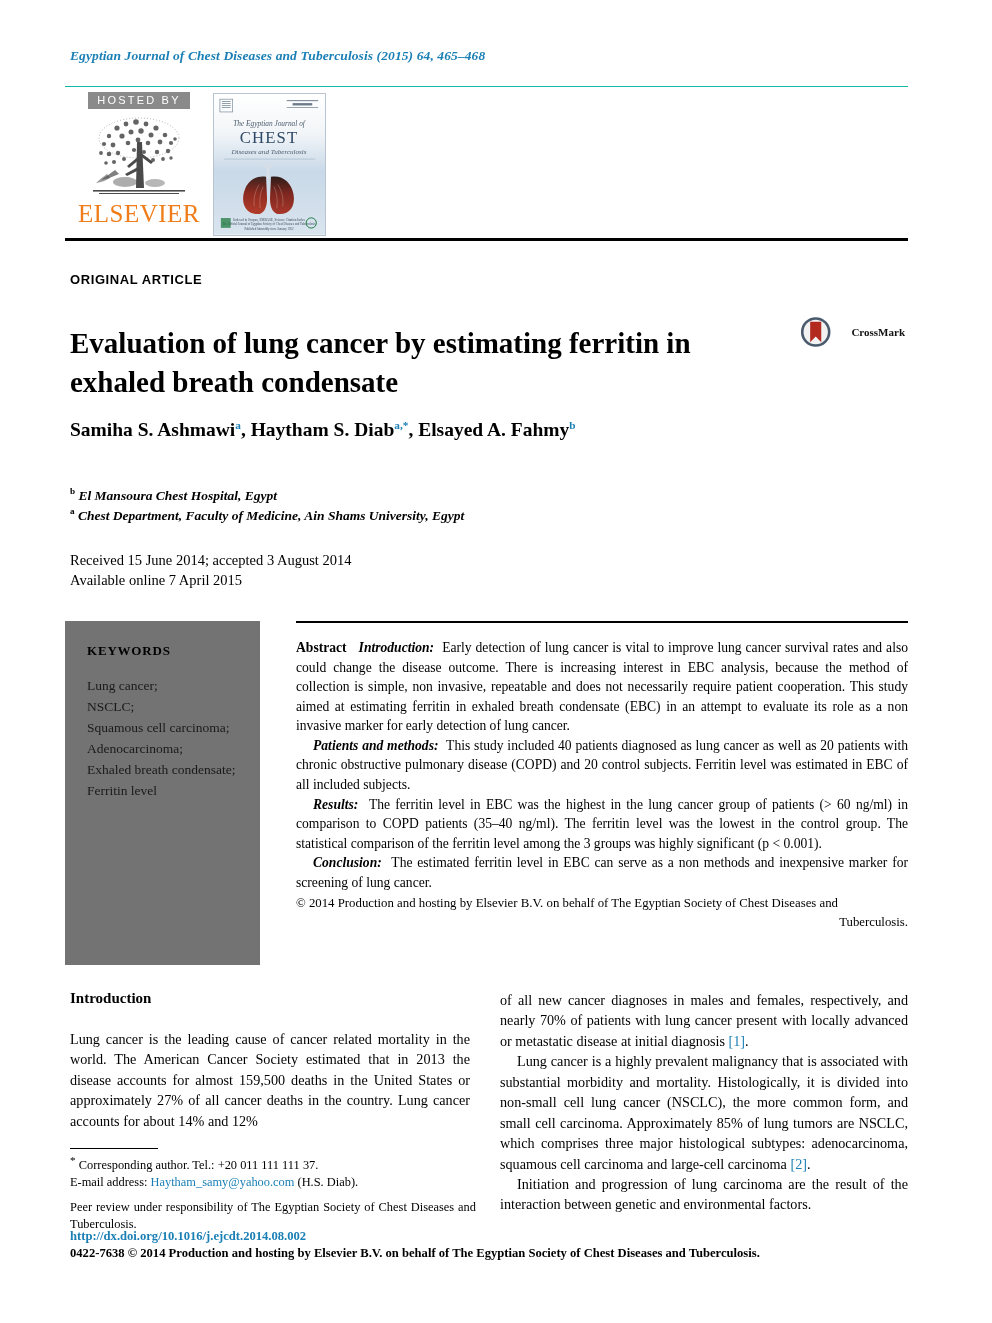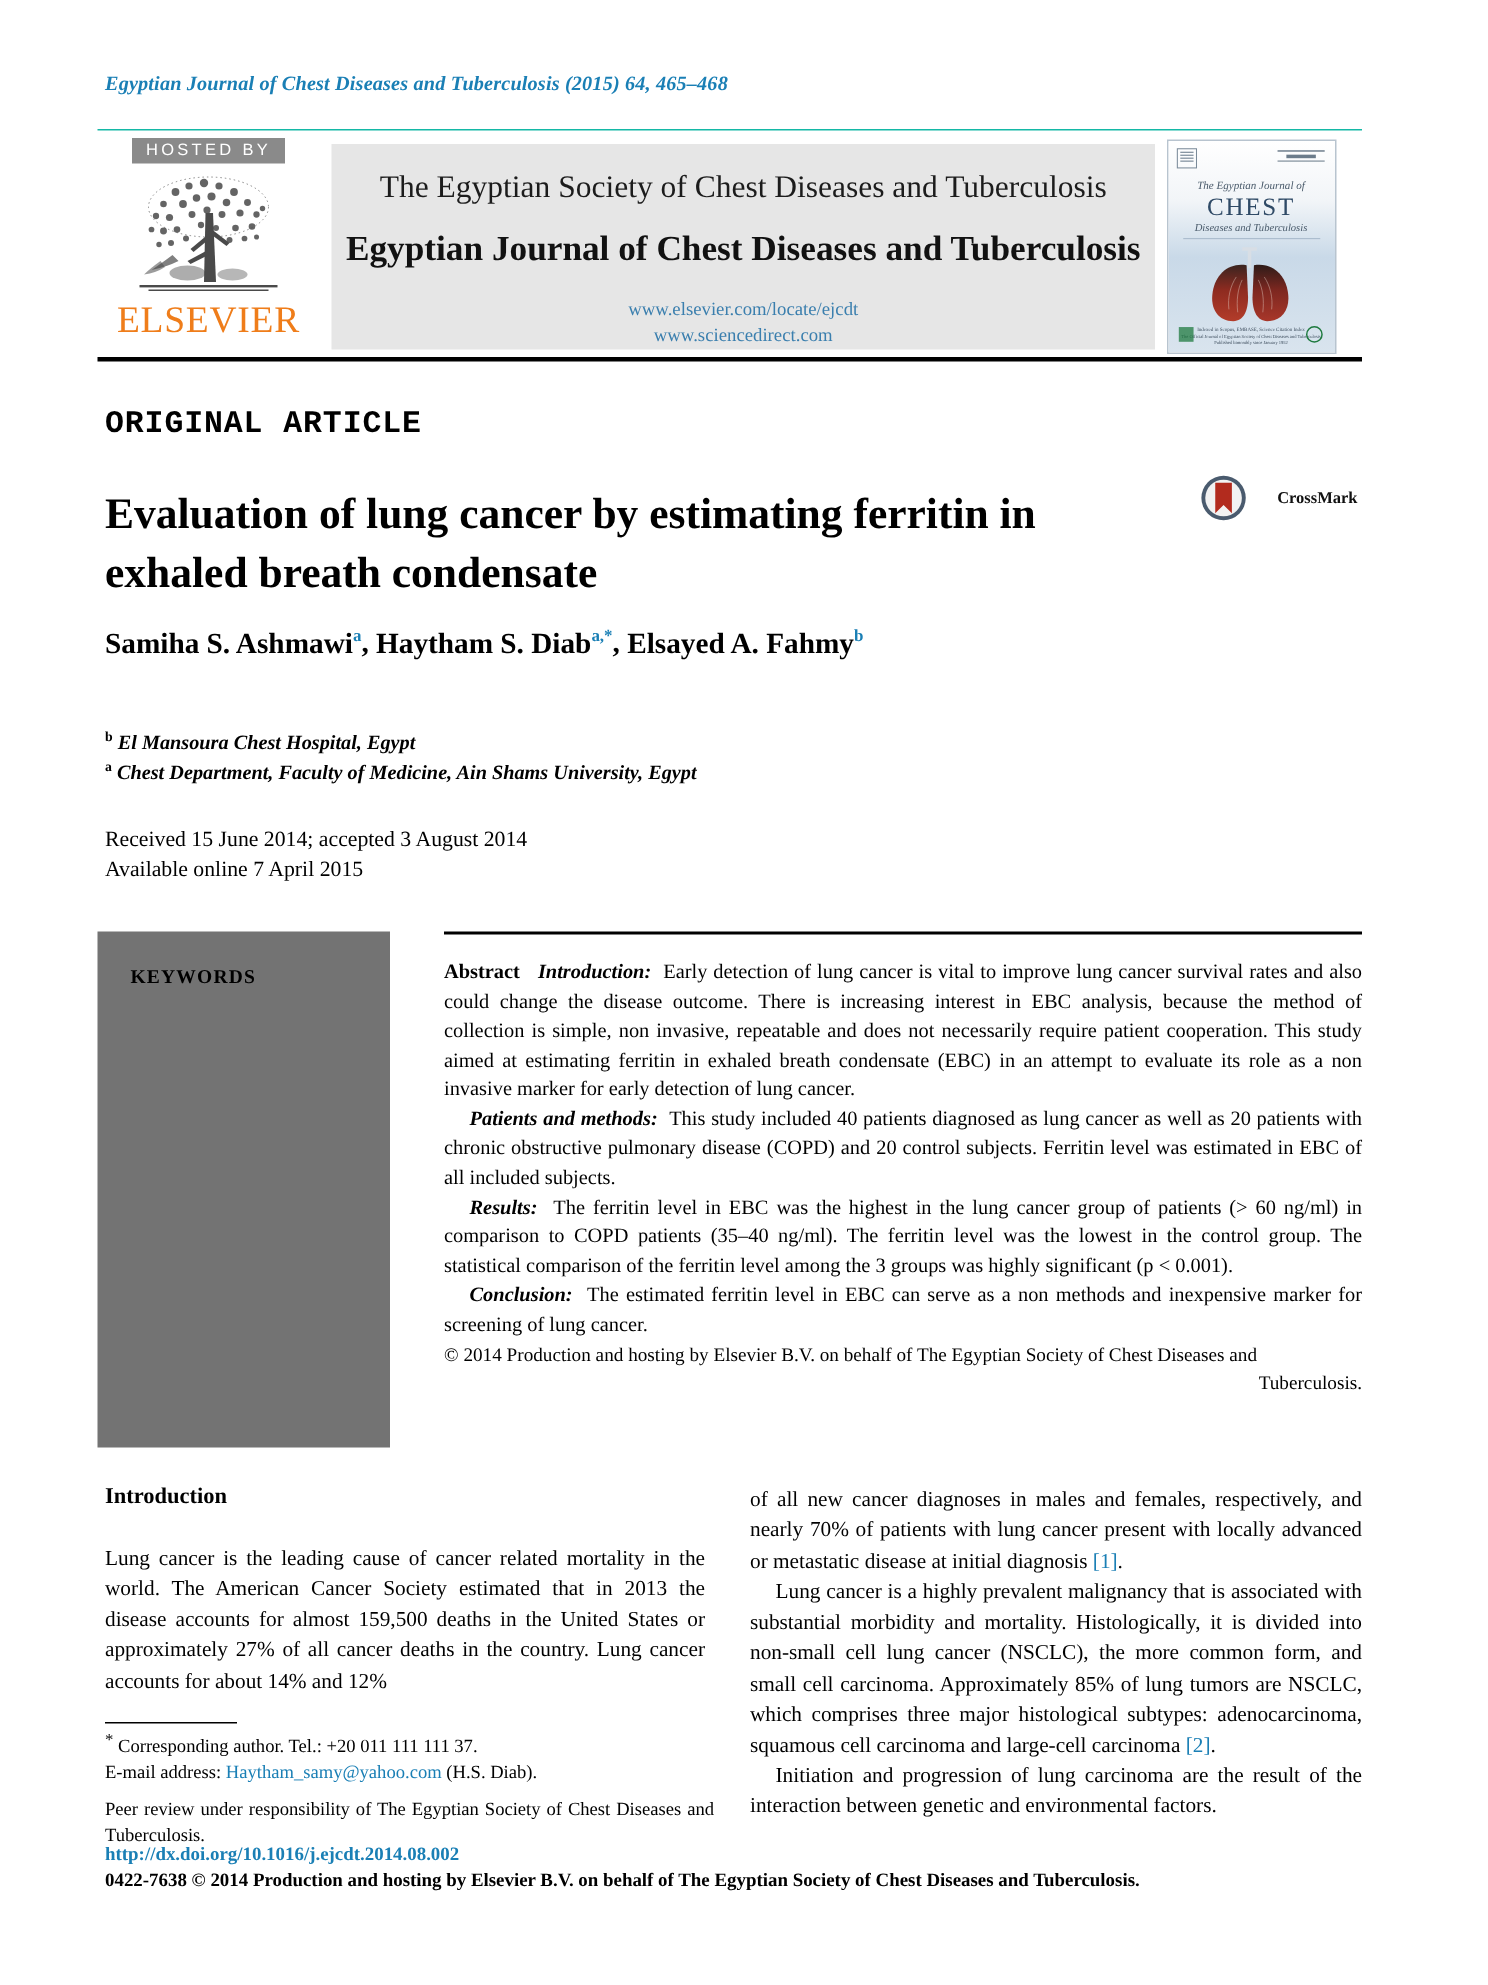--- a/index.html
+++ b/index.html
@@ -131,22 +131,22 @@
     display: block;
     border: 1px solid #b8c4cf;
     box-sizing: border-box;
   }
 
   
   .article-type {
     position: absolute;
     left: 70px;
     top: 272px;
-    font-family: Liberation Mono, monospace;
-    font-size: 21px;
+    font-family: Liberation Sans, sans-serif;
+    font-size: 13px;
     font-weight: bold;
     letter-spacing: 0.6px;
   }
   .article-title {
     position: absolute;
     left: 70px;
     top: 305px;
     width: 700px;
     font-family: "Liberation Serif", serif;
     font-size: 29px;
@@ -416,28 +416,20 @@
             <path d="M20 62 q-7 5 -11 9 q8 -1 14 -5 Z" opacity="0.55"></path>
             <ellipse cx="38" cy="70" rx="12" ry="5" opacity="0.45"></ellipse>
             <ellipse cx="68" cy="71" rx="10" ry="4" opacity="0.4"></ellipse>
             <rect x="6" y="78" width="92" height="1.6"></rect>
             <rect x="12" y="81" width="80" height="1"></rect>
           </g>
         </svg>
         <div class="elsevier-word">ELSEVIER</div>
       </div>
 
-      <div class="journal-banner">
-        <div class="society-line">The Egyptian Society of Chest Diseases and Tuberculosis</div>
-        <div class="journal-title-line">Egyptian Journal of Chest Diseases and Tuberculosis</div>
-        <div class="banner-url">
-          <div>www.elsevier.com/locate/ejcdt</div>
-          <div>www.sciencedirect.com</div>
-        </div>
-      </div>
 
       <div class="cover-block">
         <svg class="cover-thumb" viewBox="0 0 113 143">
           <defs>
             <linearGradient id="coverBg" x1="0" y1="0" x2="0" y2="1">
               <stop offset="0%" stop-color="#ffffff"></stop>
               <stop offset="28%" stop-color="#f2f5f8"></stop>
               <stop offset="55%" stop-color="#c9d9e8"></stop>
               <stop offset="100%" stop-color="#d9e4ee"></stop>
             </linearGradient>
@@ -513,20 +505,28 @@
 
   <div class="dates">
     <div>Received 15 June 2014; accepted 3 August 2014</div>
     <div>Available online 7 April 2015</div>
   </div>
 
   <div class="abstract-rule"></div>
 
   <div class="keywords-box">
     <div class="keywords-title">KEYWORDS</div>
+    <div class="keywords-list">
+      <div>Lung cancer;</div>
+      <div>NSCLC;</div>
+      <div>Squamous cell carcinoma;</div>
+      <div>Adenocarcinoma;</div>
+      <div>Exhaled breath condensate;</div>
+      <div>Ferritin level</div>
+    </div>
   </div>
 
   <div class="abstract">
     <p><span class="lead">Abstract</span>&nbsp;&nbsp;&nbsp;<span class="sec">Introduction:</span>&nbsp;&nbsp;<span>Early detection of lung cancer is vital to improve lung cancer survival rates and also could change the disease outcome. There is increasing interest in EBC analysis, because the method of collection is simple, non invasive, repeatable and does not necessarily require patient cooperation. This study aimed at estimating ferritin in exhaled breath condensate (EBC) in an attempt to evaluate its role as a non invasive marker for early detection of lung cancer.</span></p>
     <p class="para-indent"><span class="sec">Patients and methods:</span>&nbsp;&nbsp;<span>This study included 40 patients diagnosed as lung cancer as well as 20 patients with chronic obstructive pulmonary disease (COPD) and 20 control subjects. Ferritin level was estimated in EBC of all included subjects.</span></p>
     <p class="para-indent"><span class="sec">Results:</span>&nbsp;&nbsp;<span>The ferritin level in EBC was the highest in the lung cancer group of patients (&gt; 60 ng/ml) in comparison to COPD patients (35–40 ng/ml). The ferritin level was the lowest in the control group. The statistical comparison of the ferritin level among the 3 groups was highly significant (p &lt; 0.001).</span></p>
     <p class="para-indent"><span class="sec">Conclusion:</span>&nbsp;&nbsp;<span>The estimated ferritin level in EBC can serve as a non methods and inexpensive marker for screening of lung cancer.</span></p>
     <p class="copyright"><span>© 2014 Production and hosting by Elsevier B.V. on behalf of The Egyptian Society of Chest Diseases and</span><span class="copyright-tail">Tuberculosis.</span></p>
   </div>
 

